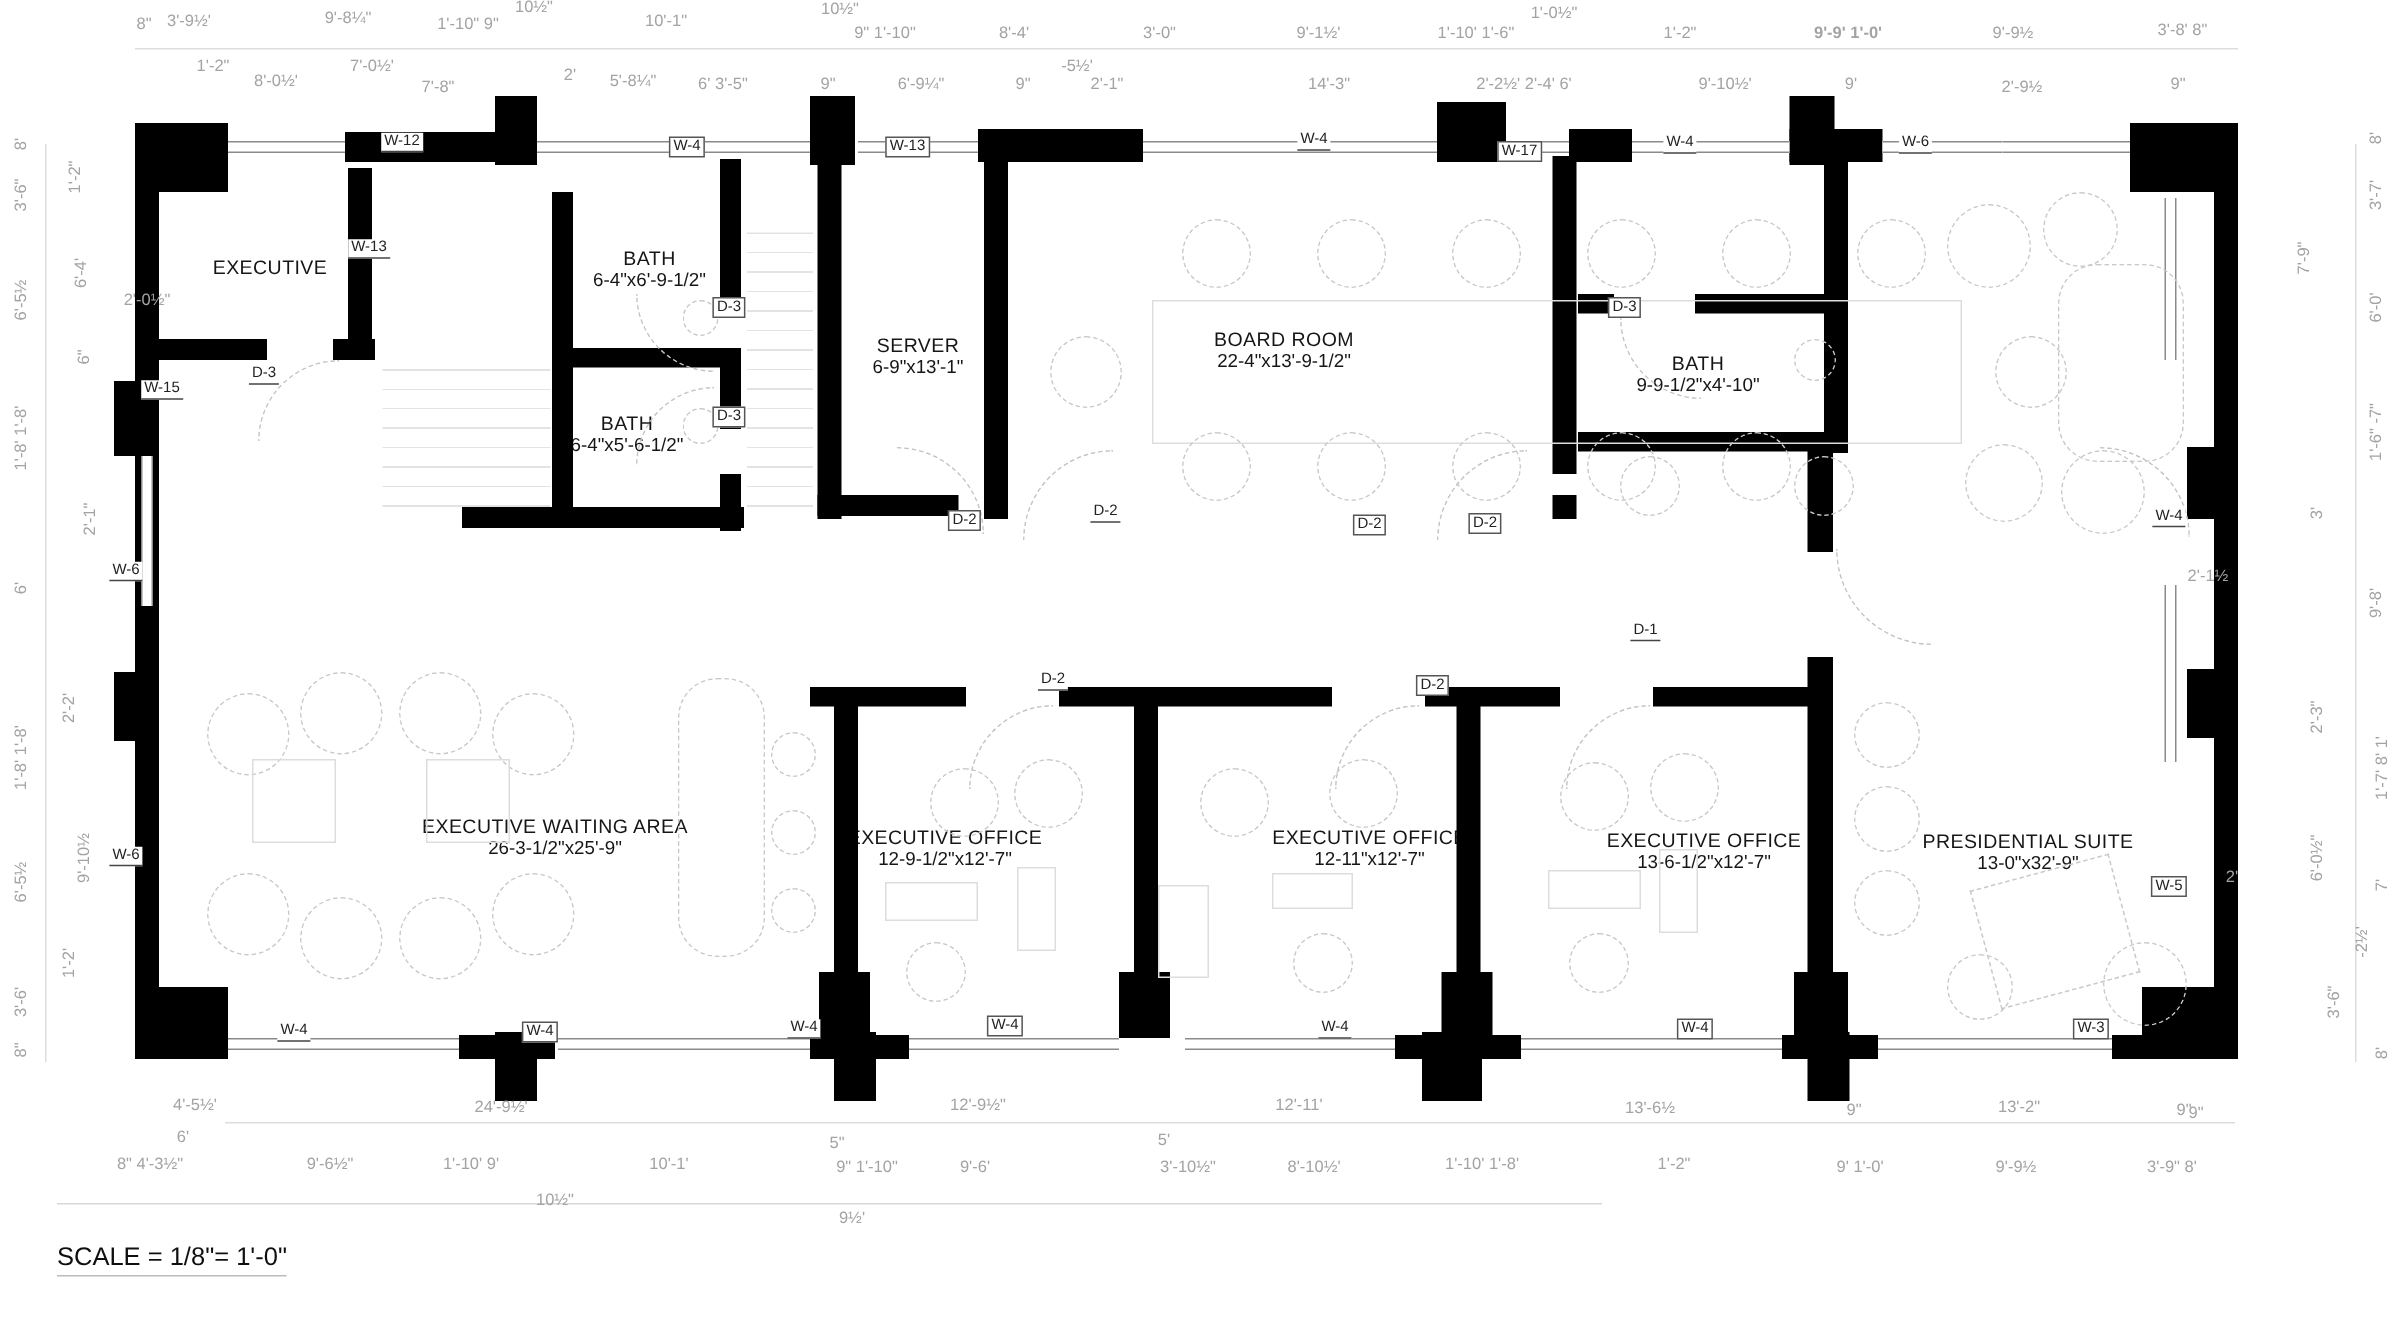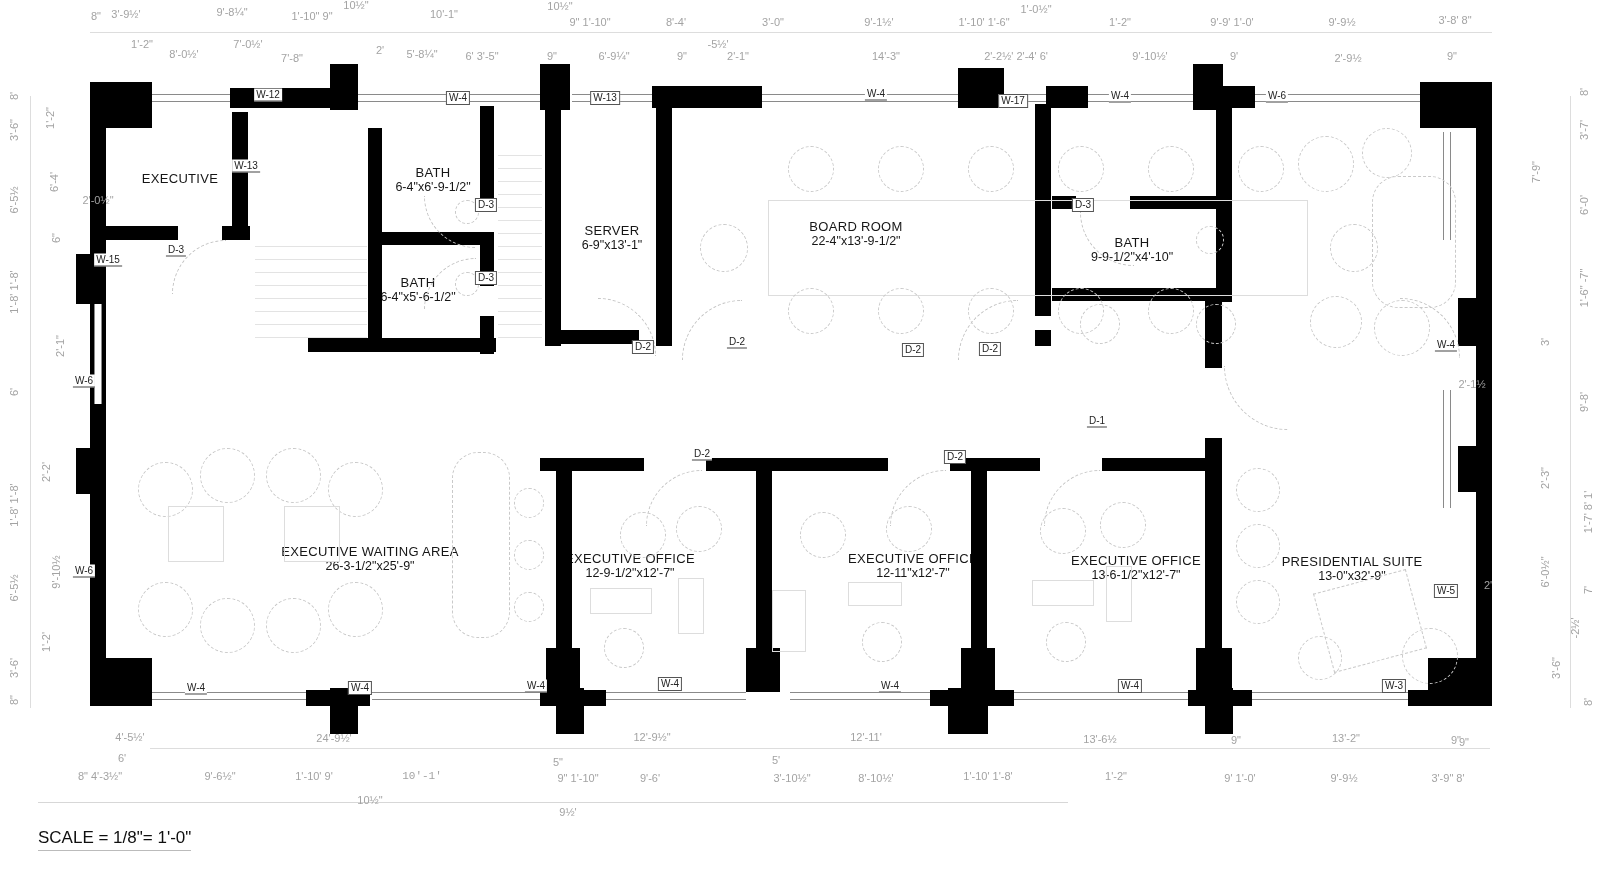--- a/index.html
+++ b/index.html
@@ -241,21 +241,21 @@
     <div class="dim" style="left: 356px; top: 5px;">10½"</div>
     <div class="dim" style="left: 444px; top: 14px;">10'-1"</div>
     <div class="dim" style="left: 560px; top: 6px;">10½"</div>
     <div class="dim" style="left: 590px; top: 22px;">9" 1'-10"</div>
     <div class="dim" style="left: 676px; top: 22px;">8'-4'</div>
     <div class="dim" style="left: 773px; top: 22px;">3'-0"</div>
     <div class="dim" style="left: 879px; top: 22px;">9'-1½'</div>
     <div class="dim" style="left: 984px; top: 22px;">1'-10' 1'-6"</div>
     <div class="dim" style="left: 1036px; top: 9px;">1'-0½"</div>
     <div class="dim" style="left: 1120px; top: 22px;">1'-2"</div>
-    <div class="dim" style="left: 1232px; top: 22px;">9'-9' 1'-0'</div>
+    <div class="dim" style="left: 1232px; top: 22px; font-weight: bold;">9'-9' 1'-0'</div>
     <div class="dim" style="left: 1342px; top: 22px;">9'-9½</div>
     <div class="dim" style="left: 1455px; top: 20px;">3'-8'  8"</div>
     <div class="dim" style="left: 142px; top: 44px;">1'-2"</div>
     <div class="dim" style="left: 184px; top: 54px;">8'-0½'</div>
     <div class="dim" style="left: 248px; top: 44px;">7'-0½'</div>
     <div class="dim" style="left: 292px; top: 58px;">7'-8"</div>
     <div class="dim" style="left: 380px; top: 50px;">2'</div>
     <div class="dim" style="left: 422px; top: 54px;">5'-8¼"</div>
     <div class="dim" style="left: 482px; top: 56px;">6' 3'-5"</div>
     <div class="dim" style="left: 552px; top: 56px;">9"</div>
@@ -274,21 +274,21 @@
     <div class="dim" style="left: 652px; top: 737px;">12'-9½"</div>
     <div class="dim" style="left: 866px; top: 737px;">12'-11'</div>
     <div class="dim" style="left: 1100px; top: 739px;">13'-6½</div>
     <div class="dim" style="left: 1236px; top: 740px;">9"</div>
     <div class="dim" style="left: 1346px; top: 738px;">13'-2"</div>
     <div class="dim" style="left: 1456px; top: 740px;">9"</div>
     <div class="dim" style="left: 100px; top: 776px;">8" 4'-3½"</div>
     <div class="dim" style="left: 122px; top: 758px;">6'</div>
     <div class="dim" style="left: 220px; top: 776px;">9'-6½"</div>
     <div class="dim" style="left: 314px; top: 776px;">1'-10' 9'</div>
-    <div class="dim" style="left: 422px; top: 776px; font-family: Liberation Mono, monospace;">10'-1'</div>
+    <div class="dim" style="left: 446px; top: 776px;">10'-1'</div>
     <div class="dim" style="left: 558px; top: 762px;">5"</div>
     <div class="dim" style="left: 578px; top: 778px;">9" 1'-10"</div>
     <div class="dim" style="left: 650px; top: 778px;">9'-6'</div>
     <div class="dim" style="left: 776px; top: 760px;">5'</div>
     <div class="dim" style="left: 792px; top: 778px;">3'-10½"</div>
     <div class="dim" style="left: 876px; top: 778px;">8'-10½'</div>
     <div class="dim" style="left: 988px; top: 776px;">1'-10' 1'-8'</div>
     <div class="dim" style="left: 1116px; top: 776px;">1'-2"</div>
     <div class="dim" style="left: 1240px; top: 778px;">9' 1'-0'</div>
     <div class="dim" style="left: 1344px; top: 778px;">9'-9½</div>

